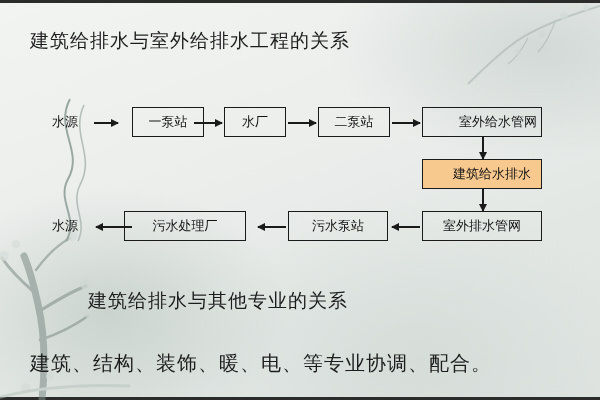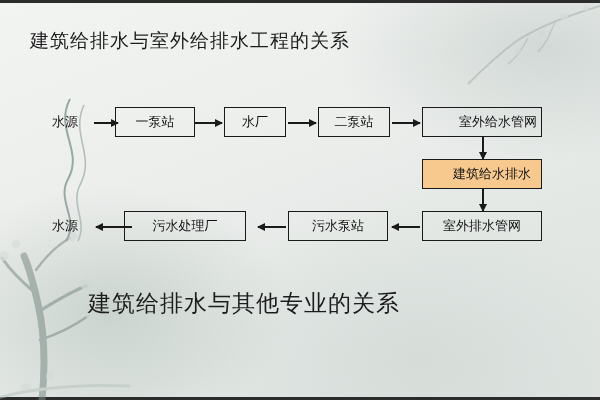--- a/index.html
+++ b/index.html
@@ -28,21 +28,21 @@
   #band-top{top:0;}
   #band-bottom{bottom:0;}
 
   .title1{
     position:absolute;left:30px;top:28px;
     font-size:19px;color:#1d1d1d;letter-spacing:1px;
     font-family:Liberation Mono, monospace;
   }
   .title2{
     position:absolute;left:88px;top:288px;
-    font-size:23px;color:#1d1d1d;letter-spacing:1px;
+    font-size:19px;color:#1d1d1d;letter-spacing:1px;
     font-family:"DejaVu Sans", sans-serif;
   }
   .title3{
     position:absolute;left:30px;top:350px;
     font-size:20px;color:#1d1d1d;letter-spacing:1px;
     font-family:"DejaVu Sans", sans-serif;
   }
 
   
   #diagram{position:absolute;left:0;top:95px;width:600px;height:160px;}
@@ -115,21 +115,21 @@
     <path d="M44 10 C30 40 56 60 40 90 C30 110 48 126 38 146" stroke="#b4bfbb" stroke-width="1.6" fill="none"></path>
   </svg>
 
   <div class="title1">建筑给排水与室外给排水工程的关系</div>
 
   <div id="diagram">
 
     <div class="node plain" style="left:38px;top:14px;width:54px;height:26px;">水源</div>
     <div class="arrow" style="left:94px;top:27px;width:24px;"></div>
 
-    <div class="node" style="left:115px;top:12px;width:80px;height:30px;">一泵站</div>
+    <div class="node" style="left:132px;top:12px;width:72px;height:30px;">一泵站</div>
     <div class="arrow" style="left:194px;top:27px;width:28px;"></div>
 
     <div class="node" style="left:224px;top:12px;width:62px;height:30px;">水厂</div>
     <div class="arrow" style="left:288px;top:27px;width:28px;"></div>
 
     <div class="node" style="left:318px;top:12px;width:72px;height:30px;">二泵站</div>
     <div class="arrow" style="left:392px;top:27px;width:28px;"></div>
 
     <div class="node" style="left:422px;top:12px;width:120px;height:30px;padding-left:32px;">室外给水管网</div>
 
@@ -148,14 +148,15 @@
     <div class="arrow left" style="left:258px;top:131px;width:28px;"></div>
 
     <div class="node" style="left:124px;top:116px;width:122px;height:30px;">污水处理厂</div>
 
     <div class="arrow left" style="left:96px;top:131px;width:36px;"></div>
 
     <div class="node plain" style="left:38px;top:118px;width:54px;height:26px;">水源</div>
   </div>
 
   <div class="title2">建筑给排水与其他专业的关系</div>
+  <div class="title3">建筑、结构、装饰、暖、电、等专业协调、配合。</div>
 
 </div>
 
 </body></html>

